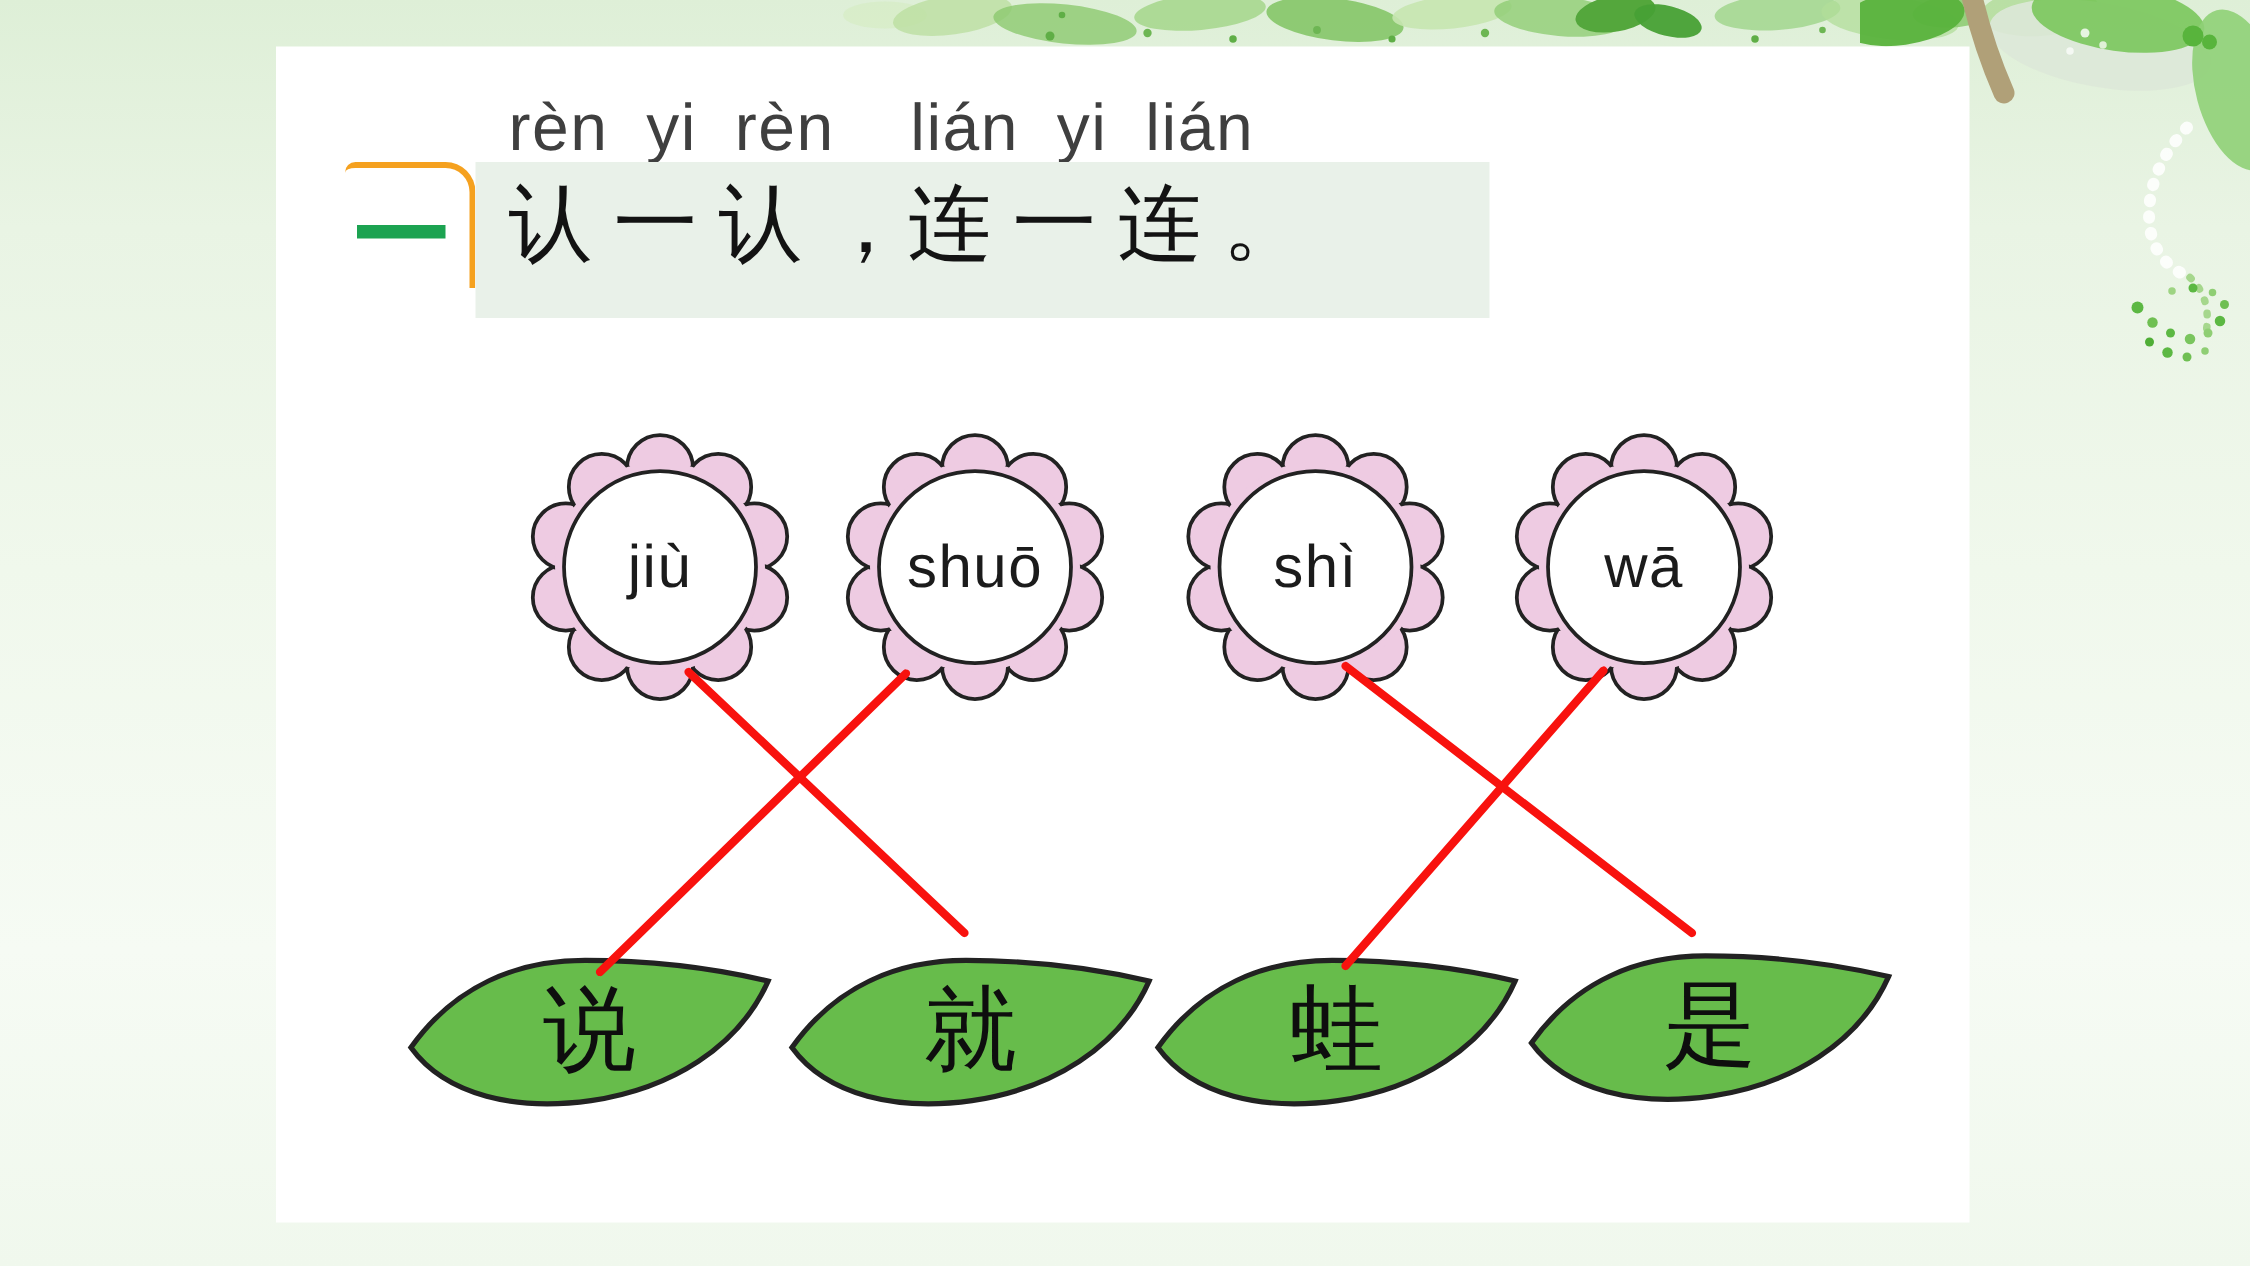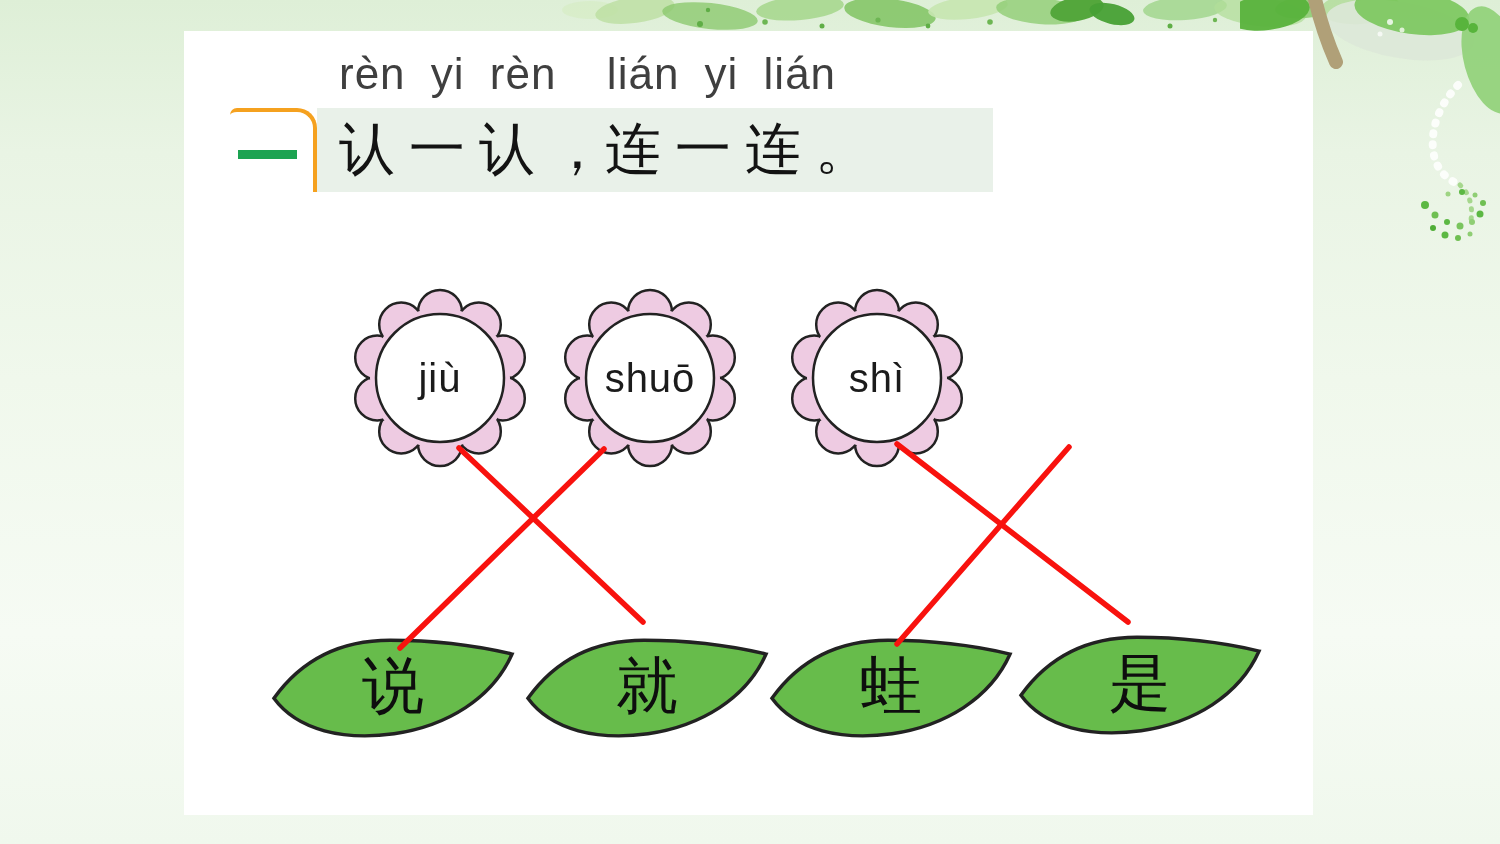--- a/index.html
+++ b/index.html
@@ -17,40 +17,40 @@
   
   #panel{
     left:184px;top:31px;width:1129px;height:784px;
     background:#ffffff;
     z-index:2;
   }
   
   .deco{z-index:1;}
   
   #pinyin-line{
-    left:339px;top:49px;width:660px;height:50px;
+    left:339px;top:61px;width:660px;height:50px;
     z-index:3;
     font-size:44px;font-weight:400;color:#3f3f3f;
     letter-spacing:1px;word-spacing:12px;
     white-space:pre;
   }
   #section-tab{
     left:230px;top:108px;width:87px;height:84px;
     z-index:3;background:#ffffff;
     border-top:4.5px solid var(--tab_orange);
     border-right:4.5px solid var(--tab_orange);
     border-top-right-radius:20px;border-top-left-radius:7px;
     box-sizing:border-box;
   }
   #section-dash{
     position:absolute;left:8px;top:38px;width:59px;height:9px;
     background:var(--dash_green);
   }
   #title-strip{
-    left:317px;top:108px;width:676px;height:84px;
+    left:317px;top:108px;width:676px;height:104px;
     z-index:3;background:var(--strip_bg);
   }
   #title-text{
     position:absolute;left:22px;top:0;height:84px;
     display:flex;align-items:center;
     font-family:"Liberation Serif", serif;
     font-size:56px;color:#131313;letter-spacing:0px;
     white-space:pre;
   }
   
@@ -187,20 +187,26 @@
         <use href="#flowerShape"></use>
       </svg>
     <div class="flower-label">shì</div>
   </div>
   <div class="flower abs" style="left:560px;top:288px">
     <svg viewBox="0 0 180 180">
         <use href="#flowerShape"></use>
       </svg>
     <div class="flower-label">shuō</div>
   </div>
+  <div class="flower abs" style="left:1006px;top:288px">
+    <svg viewBox="0 0 180 180">
+        <use href="#flowerShape"></use>
+      </svg>
+    <div class="flower-label">wā</div>
+  </div>
 
   <div class="leaf abs" style="left:270px;top:637px">
     <svg viewBox="0 0 250 105">
       <use href="#leafShape" style="fill:var(--leaf_green)" stroke="#222222" stroke-width="3.5"></use>
     </svg>
     <div class="leaf-label">说</div>
   </div>
   <div class="leaf abs" style="left:524px;top:637px">
     <svg viewBox="0 0 250 105">
       <use href="#leafShape" style="fill:var(--leaf_green)" stroke="#222222" stroke-width="3.5"></use>

